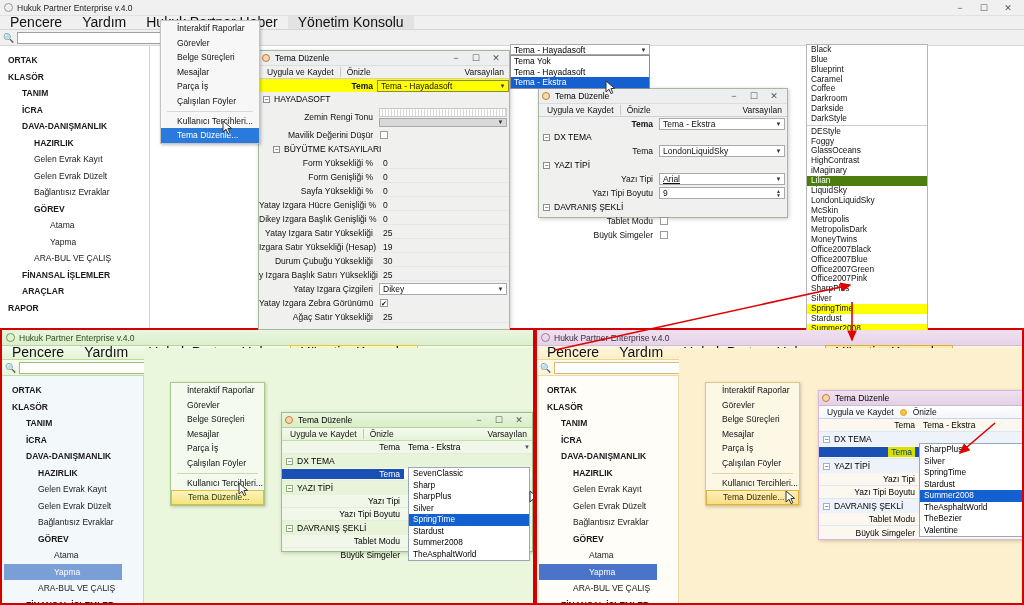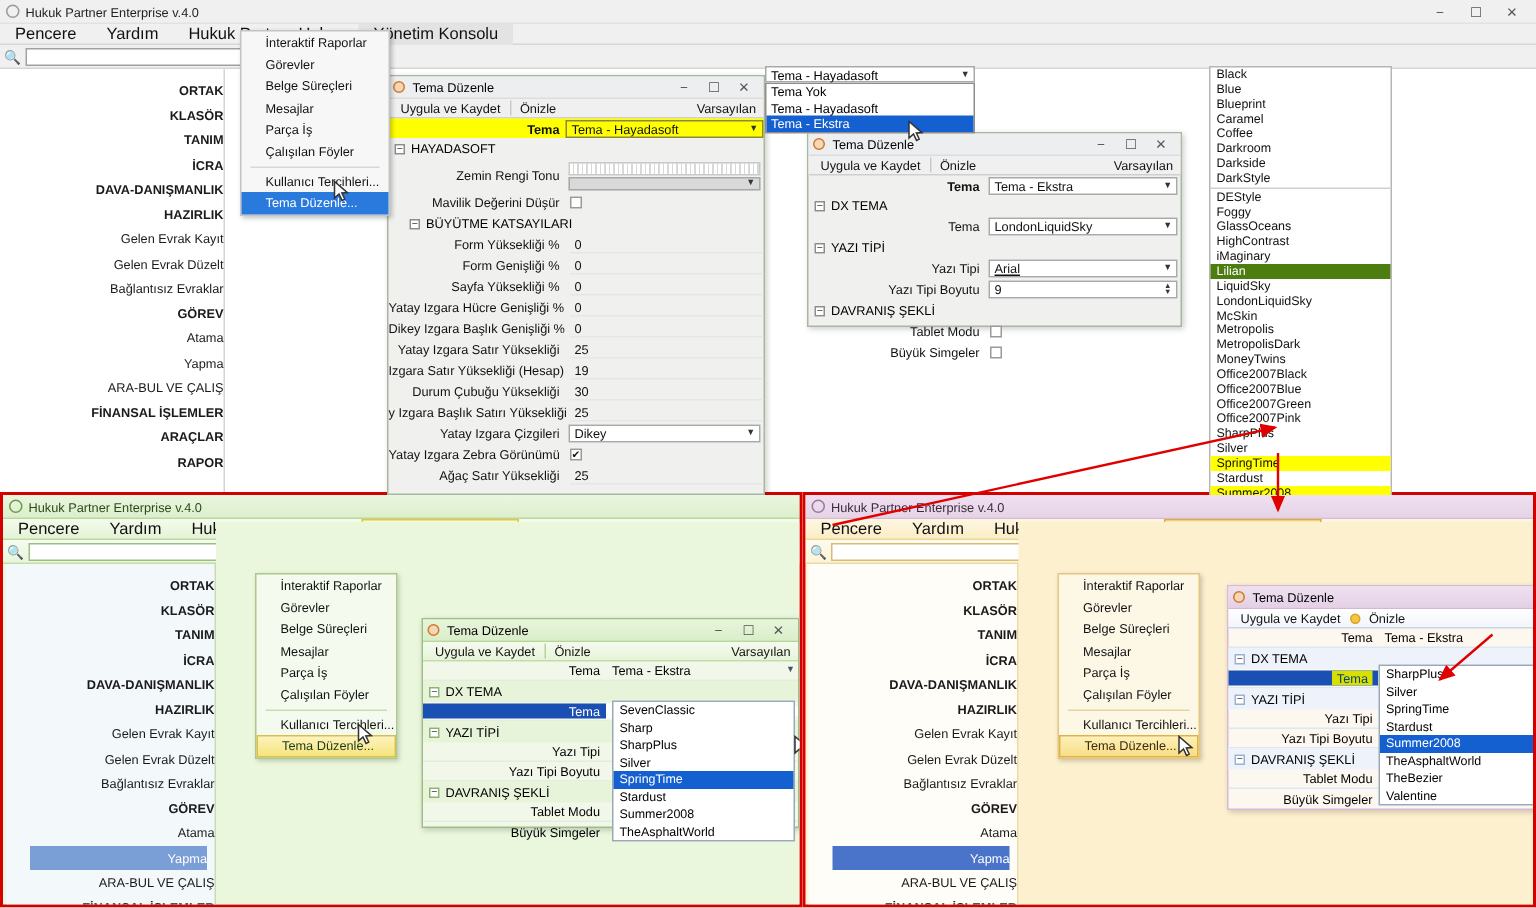--- a/index.html
+++ b/index.html
@@ -16,35 +16,35 @@
   .winA { left:0; top:0; width:1024px; height:330px; background:#ffffff; }
   .titlebar {
     height:16px; display:flex; align-items:center; gap:4px;
     padding:0 4px; font-size:8.5px; color:#222;
   }
   .tb-grey { background:#f0f0f0; border-bottom:1px solid #e2e2e2; }
   .app-ico { width:9px;height:9px;border-radius:50%;border:1.4px solid #9a9a9a; flex:0 0 auto;}
   .wbtns { margin-left:auto; display:flex; gap:0; }
   .wbtn { width:24px;height:16px;display:flex;align-items:center;justify-content:center;color:#555;font-size:9px;}
 
-  .menubar { height:14px; display:flex; align-items:center; font-size:11px; }
+  .menubar { height:14px; display:flex; align-items:flex-end; font-size:14px; }
   .mb-grey { background:#f0f0f0; border-bottom:1px solid #d6d6d6;}
   .mitem { padding:0 10px; height:14px; line-height:14px; white-space:nowrap; color:#111;}
   .mitem.active-grey { background:#e3e3e3; }
 
   .searchbar { height:16px; display:flex; align-items:center; gap:3px; padding:0 3px; }
   .sb-grey { background:#f0f0f0; border-bottom:1px solid #d6d6d6;}
   .sicon { font-size:9px; color:#4a6a9a; }
   .sfield { height:12px; border:1px solid #a0a0a0; background:#fff; flex:0 0 86px; }
   .pgbox { width:8px;height:8px;border:1px solid #808080;background:#fff;display:flex;align-items:center;justify-content:center;font-size:7px;line-height:7px;color:#333;}
   .pgn { font-size:8px; color:#111; }
   .backarrow { color:#333; font-size:11px; line-height:8px; }
 
   
-  .tree { padding:6px 0 0 16px;text-align:right; }
+  .tree { padding:6px 0 0 0; }
   .tnode { height:16.5px; line-height:16.5px; white-space:nowrap; padding-left:8px; color:#1a1a1a;}
   .tnode.b { font-weight:bold; }
   .lvl0{padding-left:8px;} .lvl1{padding-left:22px;} .lvl2{padding-left:34px;} .lvl3{padding-left:50px;}
   .tnode.sel { color:#fff; }
 
   
   .dropmenu { position:absolute; z-index:40; }
   .dm-grey { background:#f7f7f7; border:1px solid #c4c4c4; box-shadow:1px 1px 3px rgba(0,0,0,.25); }
   .dmi { height:14.6px; line-height:14.6px; padding:0 10px 0 16px; white-space:nowrap; color:#111; }
   .dmsep { height:1px; background:#d8d8d8; margin:2px 6px; }

